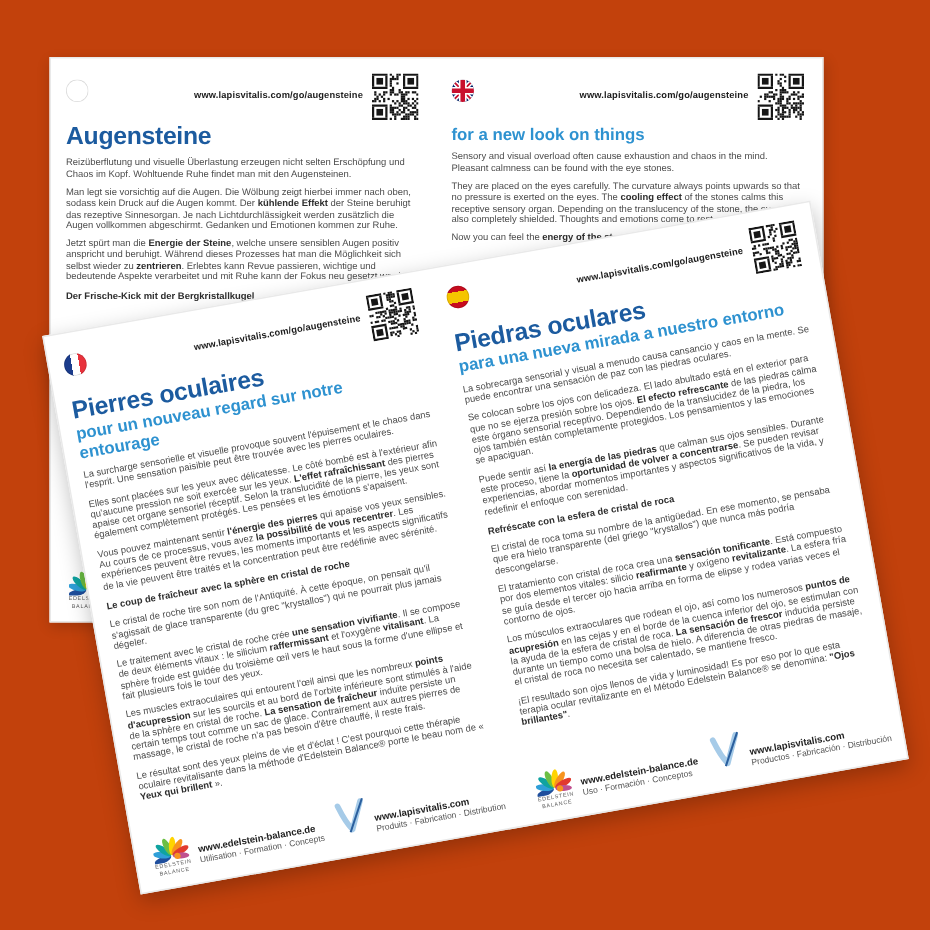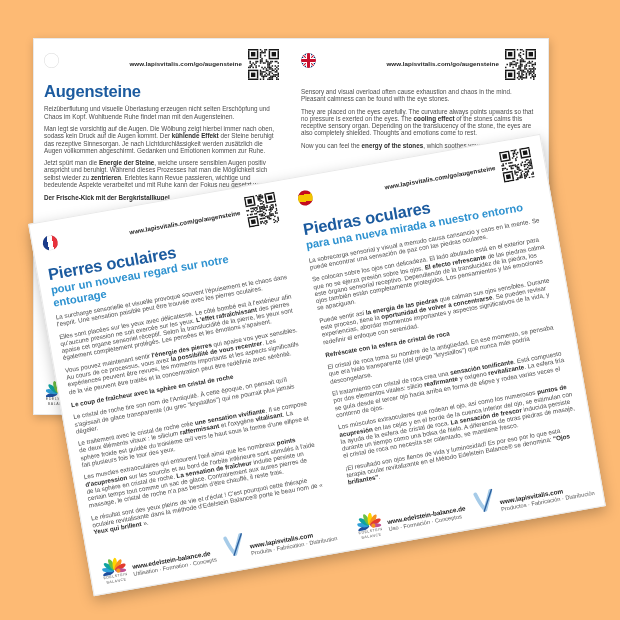--- a/index.html
+++ b/index.html
@@ -1,17 +1,17 @@
 <!DOCTYPE html>
 <html style="--title-blue: #1c5b9f; --subtitle-blue: #2e92d0;"><head>
 <meta charset="utf-8">
 <style>
   html,body{margin:0;padding:0;}
   body{width:620px;height:620px;background:#ffffff;font-family:"Liberation Sans",sans-serif;overflow:hidden;}
-  .stage{position:relative;width:620px;height:620px;background:#fdba74;overflow:hidden;}
+  .stage{position:relative;width:620px;height:620px;background:#c2410c;overflow:hidden;}
 
   .sheet{position:absolute;background:#ffffff;border:1px solid #e9e9e9;box-sizing:border-box;display:flex;}
   .sheet.back{left:33px;top:38px;width:516px;height:377px;box-shadow:1px 3px 9px rgba(0,0,0,.20);}
   .sheet.front{left:57px;top:176px;width:520px;height:378px;transform:rotate(-10deg);box-shadow:0 5px 14px rgba(0,0,0,.25);}
 
   .panel{position:relative;width:50%;height:100%;padding:10px 12px 10px 10px;box-sizing:border-box;}
 
   .panel-header{position:relative;height:34px;}
   .flag{position:absolute;left:0;top:4px;width:15px;height:15px;border-radius:50%;overflow:hidden;box-shadow:0 0 0 .5px rgba(0,0,0,.15) inset;}
   .flag svg{display:block;width:100%;height:100%;}
@@ -392,20 +392,21 @@
             <rect x="12" y="19" width="1" height="1" fill="#161616"></rect>
             <rect x="13" y="19" width="1" height="1" fill="#161616"></rect>
             <rect x="14" y="19" width="1" height="1" fill="#161616"></rect>
             <rect x="17" y="19" width="1" height="1" fill="#161616"></rect>
             <rect x="19" y="19" width="1" height="1" fill="#161616"></rect>
             <rect x="9" y="20" width="1" height="1" fill="#161616"></rect>
             <rect x="11" y="20" width="1" height="1" fill="#161616"></rect>
             <rect x="19" y="20" width="1" height="1" fill="#161616"></rect>
           </svg>
       </div>
+      <h2>for a new look on things</h2>
       <div class="body">
           <p>Sensory and visual overload often cause exhaustion and chaos in the mind. Pleasant calmness can be found with the eye stones.</p>
           <p>They are placed on the eyes carefully. The curvature always points upwards so that no pressure is exerted on the eyes. The <strong>cooling effect</strong> of the stones calms this receptive sensory organ. Depending on the translucency of the stone, the eyes are also completely shielded. Thoughts and emotions come to rest.</p>
           <p>Now you can feel the <strong>energy of the stones</strong>, which soothes your sensitive eyes.</p>
         </div>
     </article>
   </section>
 
   <section class="sheet front">
 

